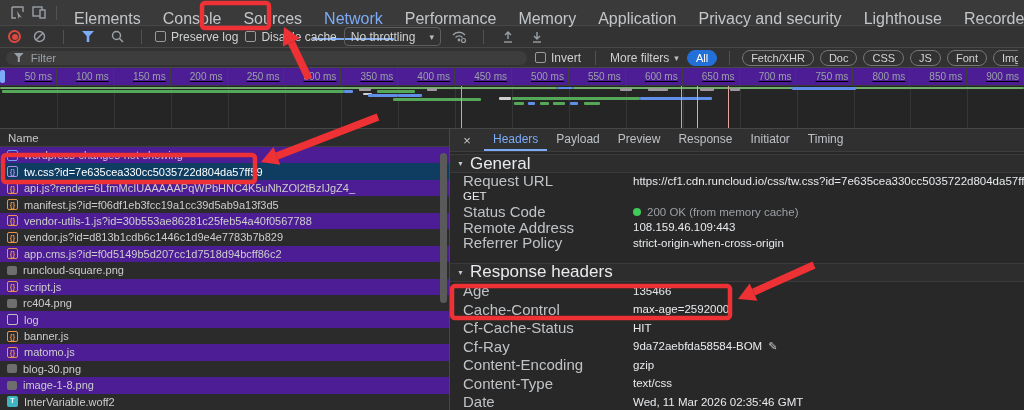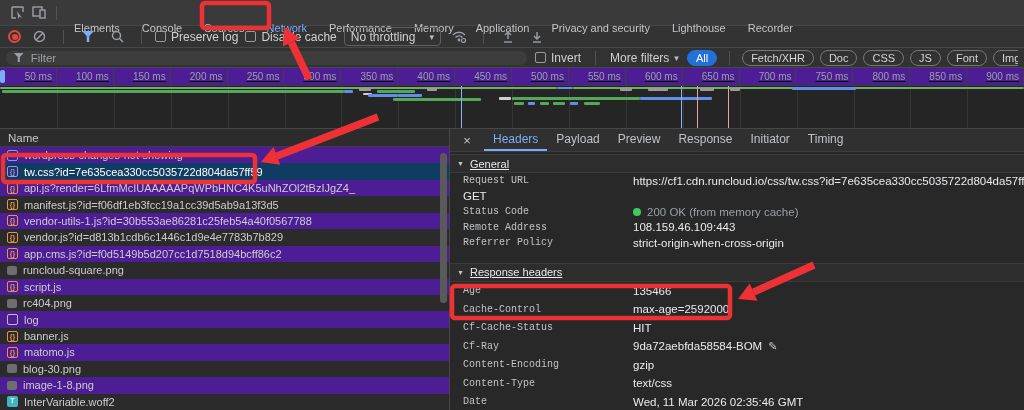--- a/index.html
+++ b/index.html
@@ -3,21 +3,21 @@
 <meta charset="utf-8">
 <style>
   html,body{margin:0;padding:0;width:1024px;height:410px;overflow:hidden;background:#262626;
     font-family:"Liberation Sans","DejaVu Sans",sans-serif;-webkit-font-smoothing:antialiased;}
   .devtools{position:relative;width:1024px;height:410px;}
   .vdiv{width:1px;height:14px;background:#525252;margin:0 6px;flex:0 0 auto;}
   
   .tabbar{height:26px;background:#3a3a3a;border-bottom:1px solid #474747;display:flex;align-items:center;box-sizing:border-box;padding-left:6px;}
   .icon-btn{width:22px;height:20px;display:flex;align-items:center;justify-content:center;flex:0 0 auto;}
   #main-tabs{display:flex;height:26px;}
-  .tab{padding:16px 11px;font-size:11px;color:#c3c6c9;line-height:24px;height:24px;border-bottom:2px solid transparent;white-space:nowrap;}
+  .tab{padding:7px 11px;font-size:16px;color:#c3c6c9;line-height:24px;height:24px;border-bottom:2px solid transparent;white-space:nowrap;}
   .tab.sel{color:#7cacf8;border-bottom-color:#7cacf8;}
   
   .toolbar2{height:22px;background:#333333;border-bottom:1px solid #474747;display:flex;align-items:center;box-sizing:border-box;padding-left:8px;gap:7px;font-size:12px;color:#cfd1d3;}
   .rec{width:9px;height:9px;border-radius:50%;border:2px solid #e0483e;position:relative;flex:0 0 auto;}
   .rec::after{content:"";position:absolute;left:1.5px;top:1.5px;width:6px;height:6px;border-radius:50%;background:#e0483e;}
   .cb-wrap{display:flex;align-items:center;gap:5px;white-space:nowrap;}
   .cb{width:11px;height:11px;border:1px solid #9a9a9a;border-radius:2px;box-sizing:border-box;flex:0 0 auto;}
   .select{display:flex;align-items:center;gap:14px;border:1px solid #5f5f5f;border-radius:4px;height:17px;padding:0 6px;color:#d0d0d0;}
   .caret{font-size:9px;color:#bdbdbd;}
   
@@ -55,26 +55,26 @@
   .scroll-thumb{position:absolute;right:2px;top:24px;width:7px;height:150px;border-radius:4px;background:#5a5a5a;}
   
   .right{flex:1;background:#282828;overflow:hidden;}
   .detail-tabs{height:23px;background:#303030;border-bottom:1px solid #3d3d3d;display:flex;align-items:center;padding-left:8px;gap:2px;box-sizing:border-box;}
   .close-x{font-size:13px;color:#c7c7c7;width:18px;text-align:center;margin-right:6px;}
   .dtab{font-size:12px;color:#bdc1c6;padding:0 9px;height:22px;line-height:21px;border-bottom:2px solid transparent;box-sizing:border-box;}
   .dtab.sel{color:#7cacf8;border-bottom-color:#7cacf8;}
   .sections{padding-top:2px;}
   .sec-h{height:17px;display:flex;align-items:center;gap:6px;padding-left:7px;background:#2d2d2d;border-top:1px solid #3a3a3a;border-bottom:1px solid #3a3a3a;}
   .tri{font-size:7px;color:#c7c7c7;}
-  .sec-t{font-size:11px;color:#e8eaed;text-decoration:underline;}
+  .sec-t{font-size:17px;color:#e8eaed;}
   .d-row{display:flex;align-items:center;padding-left:13px;box-sizing:border-box;}
   .section.s0 .d-row{height:15.5px;}
   .section.s1 .d-row{height:18.5px;}
   .section.s1{margin-top:12px;}
-  .d-l{width:170px;flex:0 0 auto;font-size:10px;color:#c0c3c6;white-space:nowrap;font-family:Liberation Mono, monospace;}
+  .d-l{width:170px;flex:0 0 auto;font-size:15px;color:#c0c3c6;white-space:nowrap;}
   .d-v{font-size:11.5px;color:#e8eaed;white-space:nowrap;overflow:hidden;display:flex;align-items:center;gap:6px;}
   .d-v .gray{color:#9aa0a6;}
   .dot{width:8px;height:8px;border-radius:50%;background:#3fca5a;flex:0 0 auto;}
   .pencil{color:#c7c7c7;font-size:11px;}
   
   #annotations{position:absolute;left:0;top:0;width:1024px;height:410px;pointer-events:none;z-index:50;}
   svg.mini{display:block;}
 </style>
 </head>
 <body>

